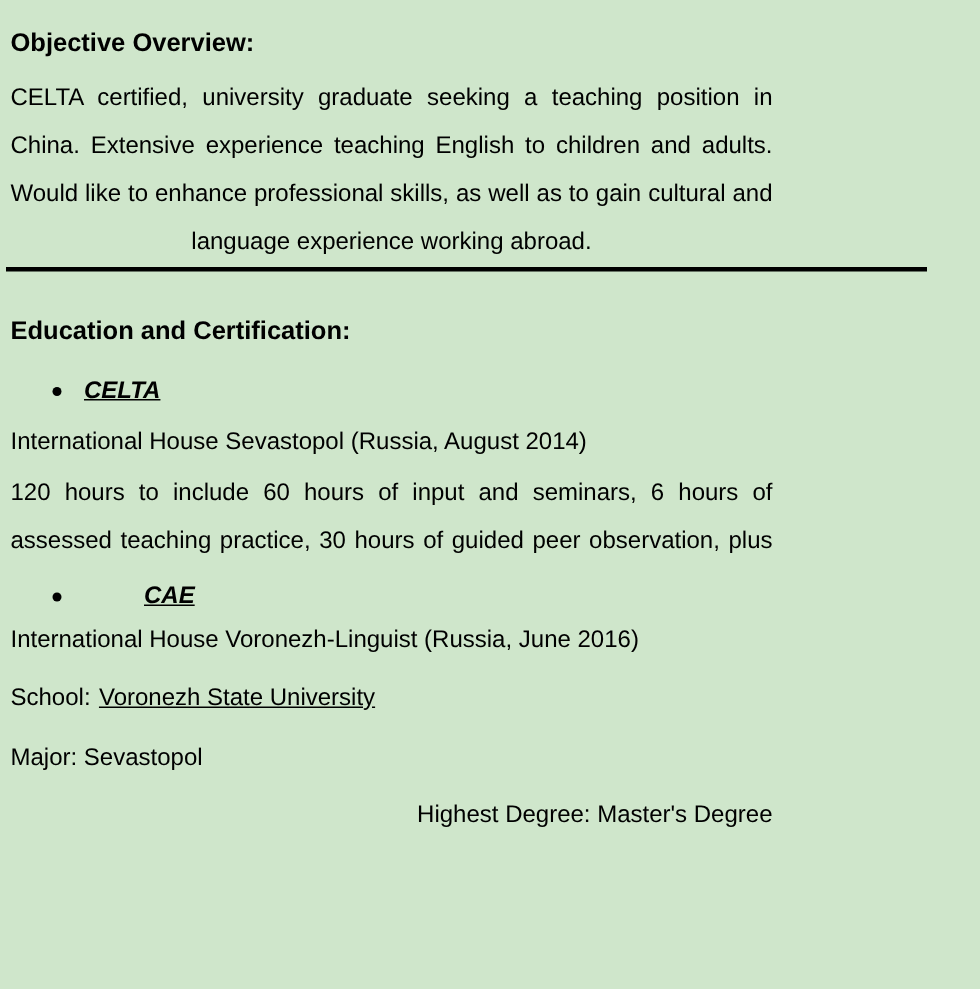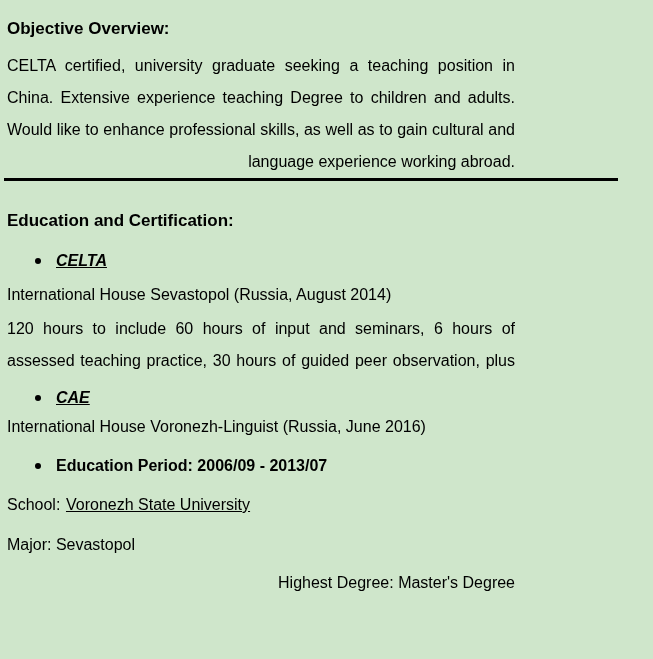--- a/index.html
+++ b/index.html
@@ -26,21 +26,21 @@
   }
   .para, .para-line, .bullet-item {
     font-size: 16px;
     line-height: 32px;
   }
   .jline {
     text-align: justify;
     text-align-last: justify;
   }
   .lastline {
-    text-align: right;
+    text-align: center;
   }
   .p1 { margin-top: 5px; }
   .divider {
     height: 3px;
     background: #000000;
     width: 614px;
     margin: 0 0 0 -3px;
     border: none;
   }
   .h2 { margin-top: 24px; }
@@ -61,38 +61,38 @@
   .ul-italic {
     font-style: italic;
     text-decoration: underline;
   }
   .underline {
     text-decoration: underline;
   }
   .celta-item { margin-top: 8px; }
   .ih-sev { margin-top: 2px; }
   .p2 { margin-top: 2px; }
-  .cae-item { margin-top: 8px; line-height: 26px; }
+  .cae-item { margin-top: 8px; line-height: 26px; gap: 40px; }
   .ih-vor { margin-top: 0; }
   .edu-period { margin-top: 7px; }
   .school { margin-top: 7px; }
   .major { margin-top: 8px; }
   .highest { margin-top: 6px; text-align: right; }
   .school-value { margin-left: 0.35em; }
 </style>
 </head>
 <body>
 
 <div class="page">
 
   <div class="heading">Objective Overview:</div>
 
   <div class="para p1">
     <div class="jline">CELTA certified, university graduate seeking a teaching position in</div>
-    <div class="jline">China. Extensive experience teaching Degree to children and adults.</div>
+    <div class="jline">China. Extensive experience teaching English to children and adults.</div>
     <div class="jline">Would like to enhance professional skills, as well as to gain cultural and</div>
     <div class="lastline">language experience working abroad.</div>
   </div>
 
   <div class="divider"></div>
 
   <div class="heading h2">Education and Certification:</div>
 
   <div class="bullet-item celta-item">
     <span class="dot"></span>
@@ -106,24 +106,20 @@
     <div class="jline">assessed teaching practice, 30 hours of guided peer observation, plus</div>
   </div>
 
   <div class="bullet-item cae-item">
     <span class="dot"></span>
     <span class="ul-italic">CAE</span>
   </div>
 
   <div class="para-line ih-vor">International House Voronezh-Linguist (Russia, June 2016)</div>
 
-  <div class="bullet-item edu-period">
-    <span class="dot"></span>
-    <span>Education Period: 2006/09 - 2013/07</span>
-  </div>
 
   <div class="para-line school">
     <span>School:</span><span class="underline school-value">Voronezh State University</span>
   </div>
 
   <div class="para-line major">Major: Sevastopol</div>
 
   <div class="para-line highest">Highest Degree: Master's Degree</div>
 
 </div>

